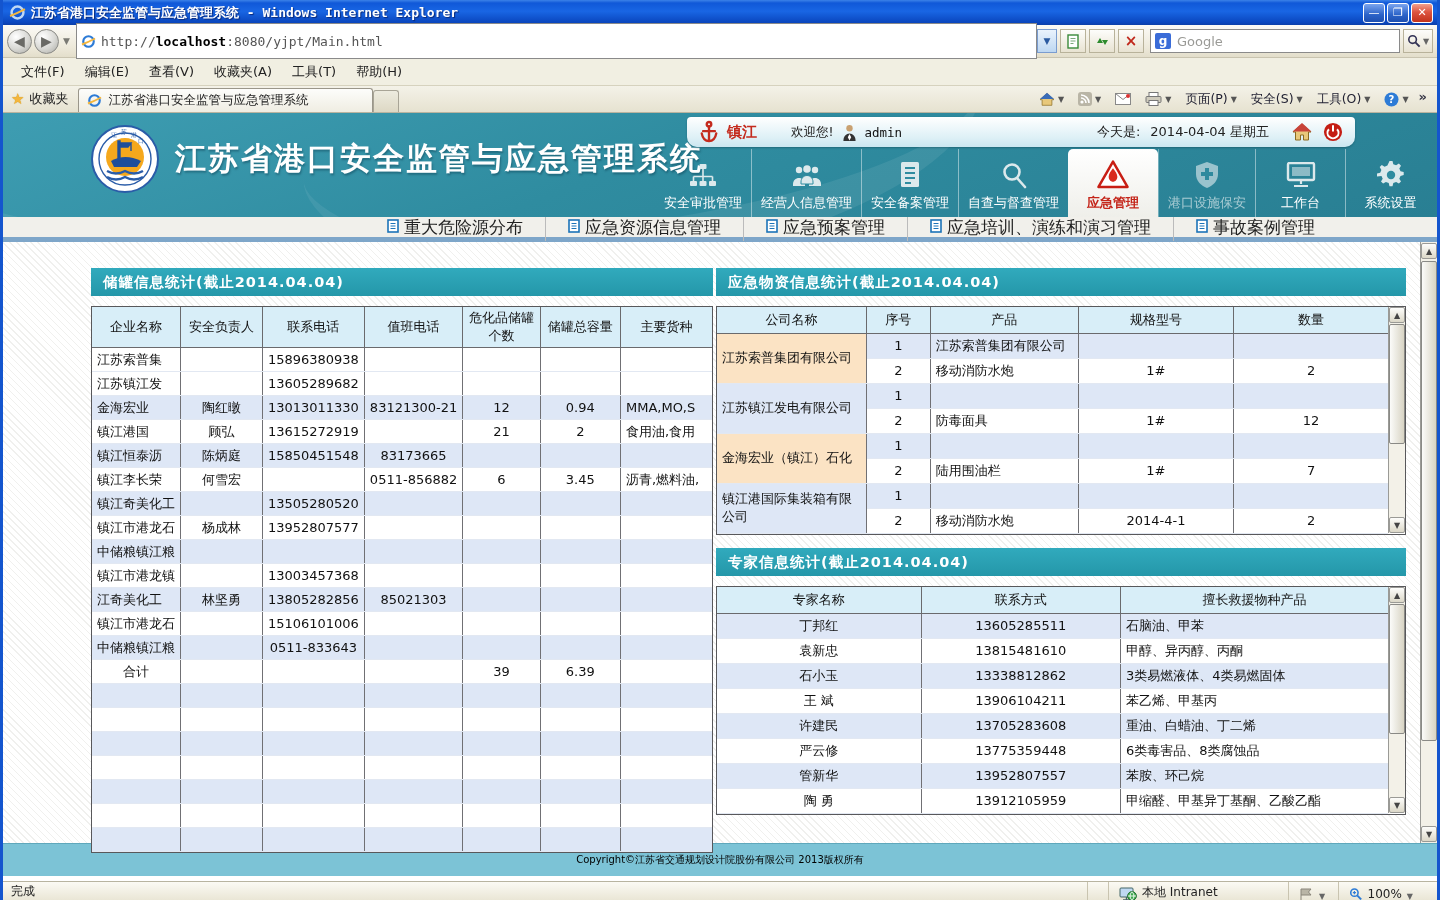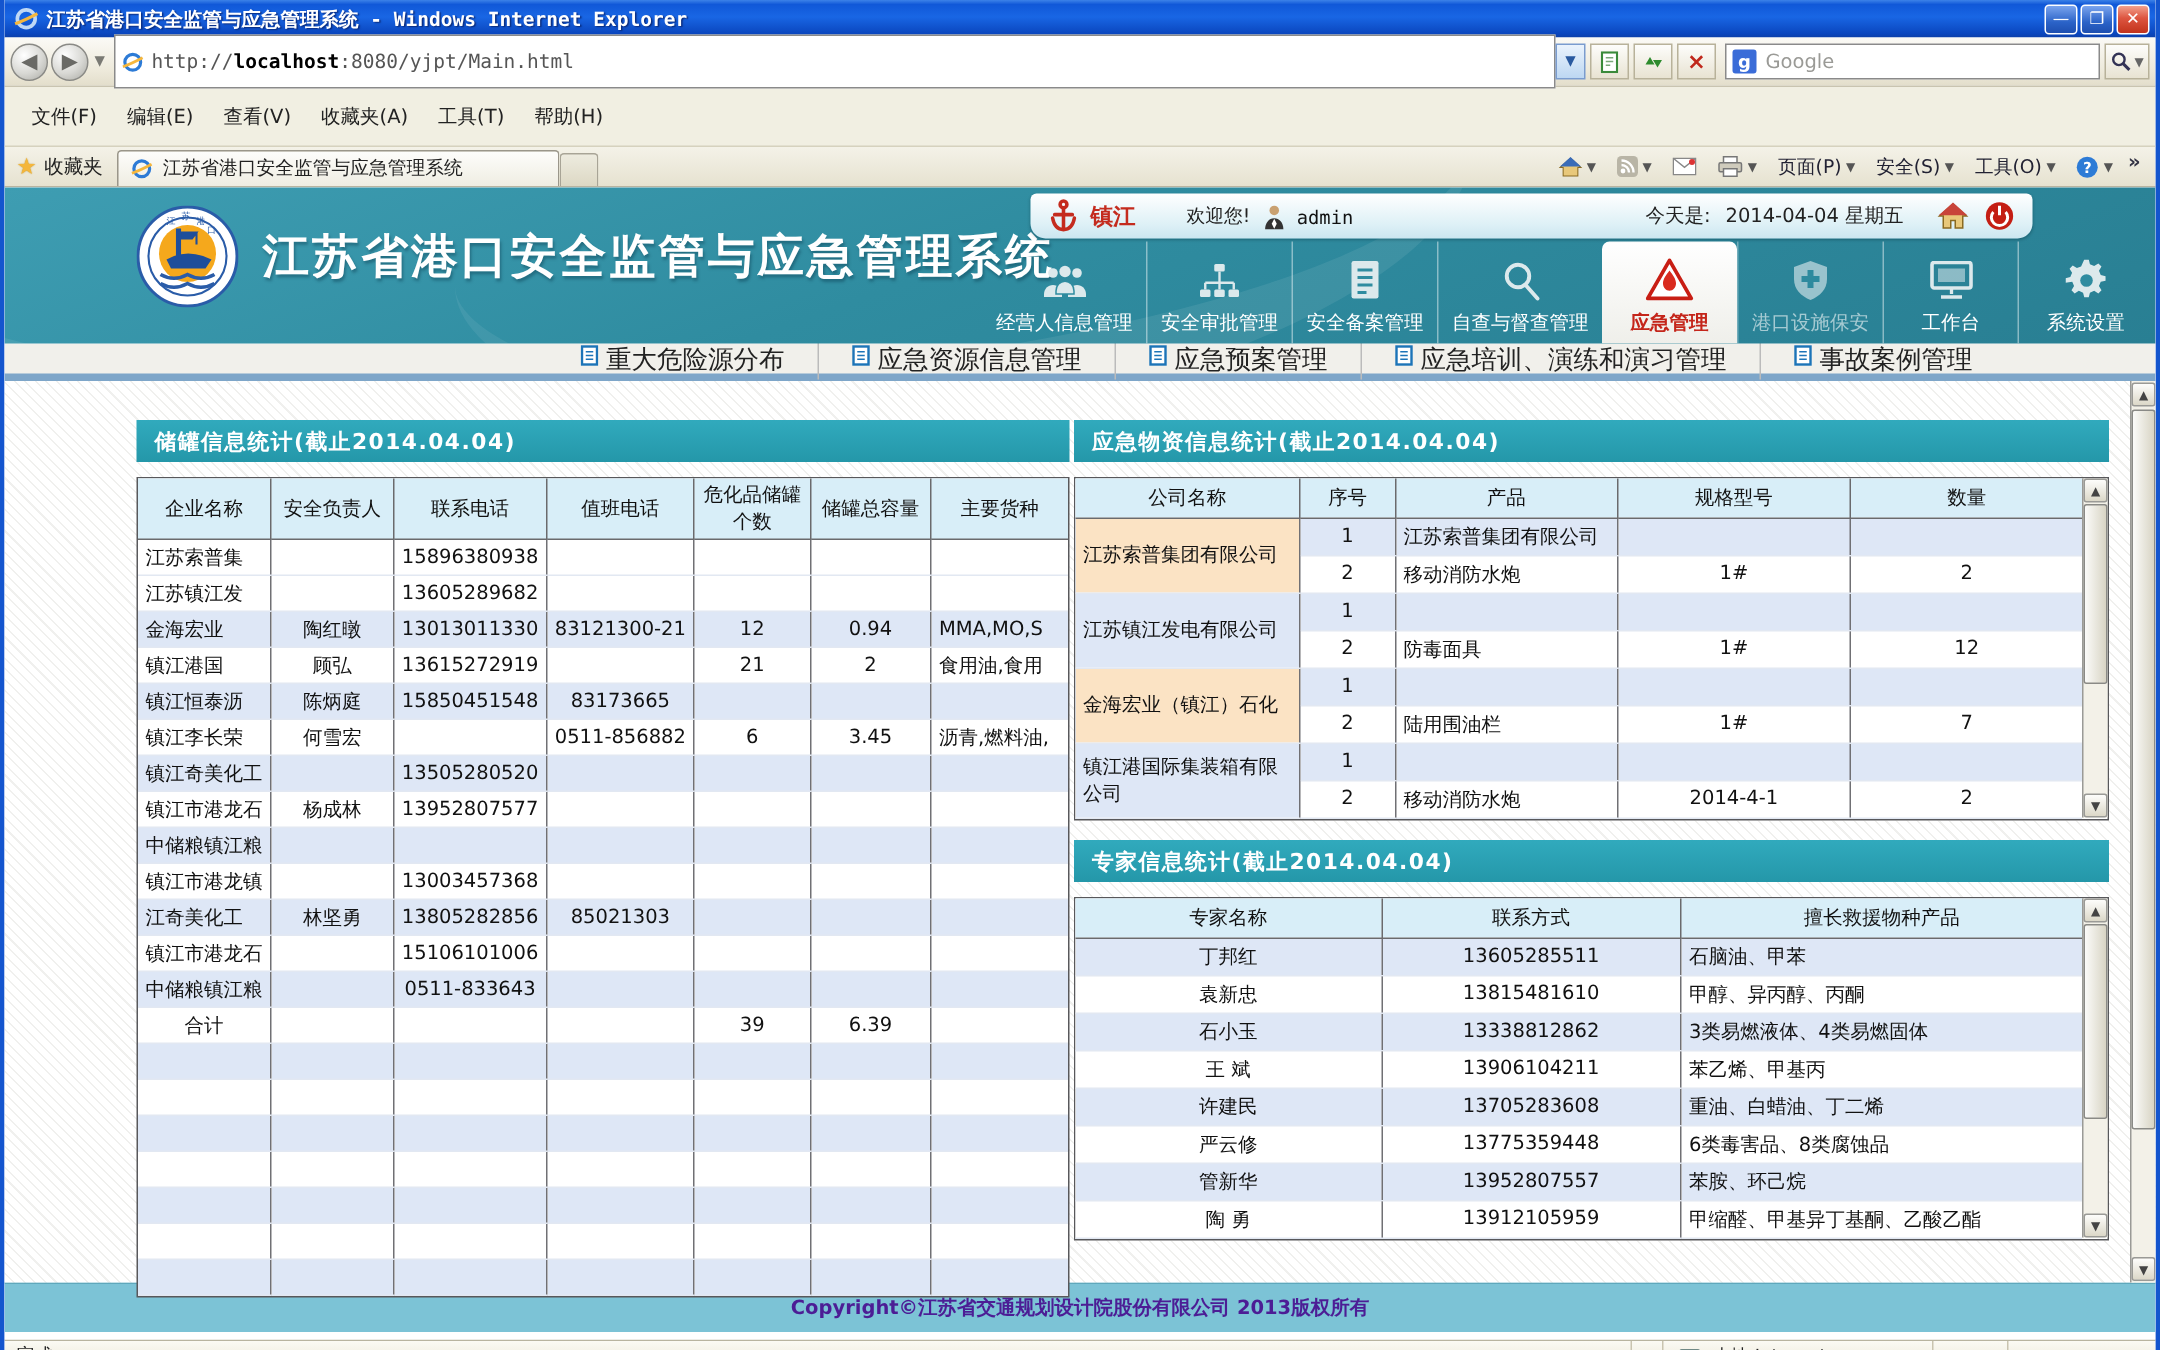--- a/index.html
+++ b/index.html
@@ -33,21 +33,21 @@
   .tbbtn { width:26px; height:24px; border:1px solid #b8b29a; background:linear-gradient(180deg,#FDFDFB,#E8E3D2);
            display:flex; align-items:center; justify-content:center; margin-left:3px; font-size:13px; }
   .searchbox { width:250px; height:24px; background:#fff; border:1px solid #8a8a8a; display:flex; align-items:center; padding:0 4px; margin-left:6px; }
   .glogo { width:16px; height:16px; background:#3A6CD8; border-radius:2px; color:#fff; font-weight:bold; font-size:12px;
            display:flex;align-items:center;justify-content:center; margin-right:6px;}
   .searchtext { color:#9a9a96; flex:1; }
   .magbtn { width:30px; height:24px; border:1px solid #b8b29a; background:linear-gradient(180deg,#FDFDFB,#E8E3D2);
             display:flex;align-items:center;justify-content:center; margin-left:3px;}
   .magbtn .dd { font-size:8px; color:#666; margin-left:2px; }
 
-  .menubar { height:40px; background:#F1EFE2; display:flex; align-items:center; padding-left:8px; border-bottom:1px solid #d6d2be; }
+  .menubar { height:28px; background:#F1EFE2; display:flex; align-items:center; padding-left:8px; border-bottom:1px solid #d6d2be; }
   .menubar .mitem { padding:3px 10px; color:#222; cursor:default; }
 
   .favbar { height:27px; background:linear-gradient(180deg,#F4F2E8,#E6E2D0); display:flex; align-items:stretch; border-bottom:1px solid #b9b4a0; }
   .favlabel { display:flex; align-items:center; padding:0 10px 0 8px; color:#222; }
   .favlabel .star { color:#F4B63C; font-size:15px; margin-right:5px; text-shadow:0 0 1px #b8860b; }
   .tab { width:295px; margin-top:2px; border:1px solid #9a968a; border-bottom:none; border-radius:3px 3px 0 0;
          background:linear-gradient(180deg,#FDFDFB,#EFEDE2); display:flex; align-items:center; padding:0 8px; gap:6px; font-size:12.5px; color:#222;}
   .tabstub { width:26px; margin-top:4px; border:1px solid #a8a496; border-bottom:none; border-radius:3px 3px 0 0; background:linear-gradient(180deg,#EDEBDF,#DDD8C4); }
   .cmdbar { margin-left:auto; display:flex; align-items:center; gap:2px; padding-right:6px; color:#223; }
   .cmditem { display:flex; align-items:center; gap:3px; padding:2px 6px; font-size:12.5px; }
@@ -114,21 +114,21 @@
   
   .sb { width:17px; background:#F3F1E8; border-left:1px solid #9a9a96; position:relative; }
   .sb-btn { position:absolute; left:0; width:16px; height:16px; border:1px solid #9a9a96; border-radius:2px;
             background:linear-gradient(180deg,#FDFDFB,#DCD8C8); display:flex; align-items:center; justify-content:center;
             font-size:8px; color:#444; }
   .sb-thumb { position:absolute; left:0; width:16px; border:1px solid #8a8a86; border-radius:2px;
               background:linear-gradient(90deg,#FBFBF9,#D8D4C4); }
   .pagesb { position:absolute; right:0; top:0; width:17px; height:100%; background:#F3F1E8; border-left:1px solid #9a9a96; }
 
   .footer { height:33px; background:#7CC3D6; border-top:1px solid #5FA8BC; display:flex; align-items:center; justify-content:center; }
-  .footer .copy { color:#4c1d95; font-size:13px;font-weight:bold; }
+  .footer .copy { color:#000000; font-size:10px; }
 
   .statusbar { height:22px; background:linear-gradient(180deg,#FBFAF4,#E9E5D4); border-top:1px solid #b8b4a0;
                border-bottom:2px solid #1455CE; display:flex; align-items:center; font-size:12px; color:#222; }
   .st-done { flex:1; padding-left:8px; }
   .st-seg { display:flex; align-items:flex-end; gap:5px; padding:0 10px; border-left:1px solid #c9c4b0; height:100%; }
   .st-seg .dd { font-size:8px; color:#666; }
   .grip { width:14px; height:100%; }
 </style>
 </head>
 <body>
@@ -312,42 +312,42 @@
           <circle cx="11" cy="11" r="10" fill="#C41E14"></circle>
           <path d="M6.5 8a6 6 0 1 0 9 0" fill="none" stroke="#fff" stroke-width="2.2"></path>
           <path d="M11 3.5v7" stroke="#fff" stroke-width="2.2"></path>
         </svg>
       </span>
     </div>
 
     <div class="mainnav" id="mainnav">
         <div class="nav-item">
           <span class="nicon">
+            <svg width="30" height="26" viewBox="0 0 30 26">
+              <rect x="11.5" y="1" width="7" height="5" rx="1" fill="#DCE9EC"></rect>
+              <rect x="2" y="18" width="7" height="5" rx="1" fill="#DCE9EC"></rect>
+              <rect x="11.5" y="18" width="7" height="5" rx="1" fill="#DCE9EC"></rect>
+              <rect x="21" y="18" width="7" height="5" rx="1" fill="#DCE9EC"></rect>
+              <path d="M15 6v6M5.5 18v-4.5M15 18v-6M24.5 18v-4.5M5.5 13.5h19" stroke="#DCE9EC" stroke-width="1.6" fill="none"></path>
+            </svg>
+          </span>
+          <div>安全审批管理</div>
+        </div>
+        <div class="nav-item">
+          <span class="nicon">
             <svg width="30" height="26" viewBox="0 0 30 26" fill="#DCE9EC">
               <circle cx="7" cy="7" r="3.2"></circle>
               <circle cx="23" cy="7" r="3.2"></circle>
               <circle cx="15" cy="6" r="3.8"></circle>
               <path d="M1 23v-2c0-3.4 2.7-6 6-6s6 2.6 6 6v2z"></path>
               <path d="M17 23v-2c0-3.4 2.7-6 6-6s6 2.6 6 6v2z"></path>
               <path d="M9 21v-2c0-3.6 2.7-6.5 6-6.5s6 2.9 6 6.5v2z" stroke="#2F8CA0" stroke-width="1"></path>
             </svg>
           </span>
           <div>经营人信息管理</div>
-        </div>
-        <div class="nav-item">
-          <span class="nicon">
-            <svg width="30" height="26" viewBox="0 0 30 26">
-              <rect x="11.5" y="1" width="7" height="5" rx="1" fill="#DCE9EC"></rect>
-              <rect x="2" y="18" width="7" height="5" rx="1" fill="#DCE9EC"></rect>
-              <rect x="11.5" y="18" width="7" height="5" rx="1" fill="#DCE9EC"></rect>
-              <rect x="21" y="18" width="7" height="5" rx="1" fill="#DCE9EC"></rect>
-              <path d="M15 6v6M5.5 18v-4.5M15 18v-6M24.5 18v-4.5M5.5 13.5h19" stroke="#DCE9EC" stroke-width="1.6" fill="none"></path>
-            </svg>
-          </span>
-          <div>安全审批管理</div>
         </div>
         <div class="nav-item">
           <span class="nicon">
             <svg width="26" height="28" viewBox="0 0 26 28">
               <rect x="4" y="1" width="18" height="25" rx="1.5" fill="#DCE9EC"></rect>
               <path d="M8 7h10M8 12h10M8 17h10M8 22h6" stroke="#2F8CA0" stroke-width="2"></path>
             </svg>
           </span>
           <div>安全备案管理</div>
         </div>

